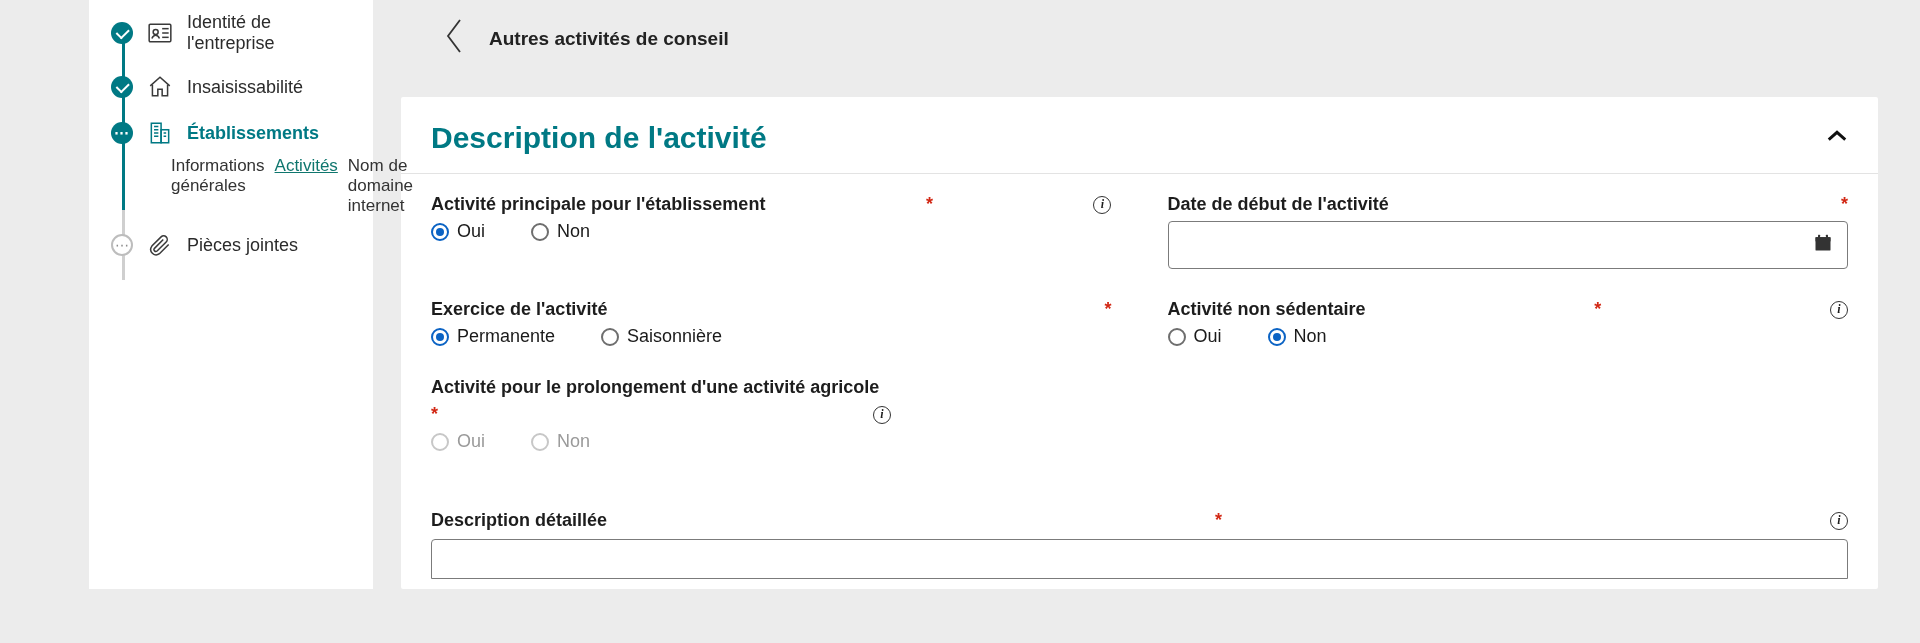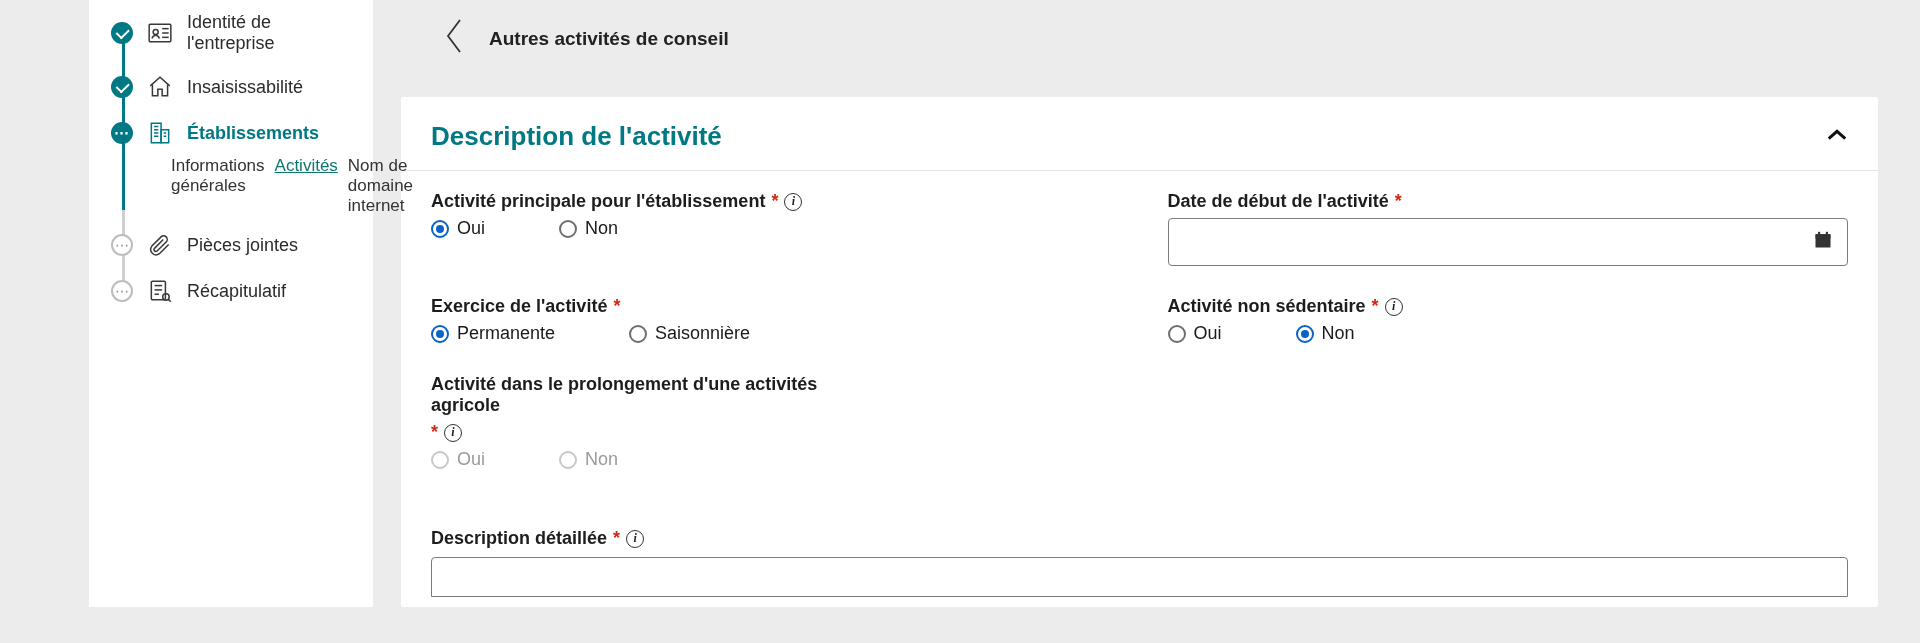--- a/index.html
+++ b/index.html
@@ -107,41 +107,41 @@
   .back-chevron svg{width:26px;height:40px;stroke:#333;stroke-width:1.8;fill:none;}
   .panel{
     background:#fff;
     border-radius:2px;
   }
   .panel-header{
     display:flex;justify-content:space-between;align-items:center;
     padding:24px 30px 18px 30px;
     border-bottom:1px solid #e3e3e3;
   }
-  .panel-title{color:#007984;font-size:26px;font-weight:700;}
+  .panel-title{color:#007984;font-size:30px;font-weight:700;}
   .panel-toggle svg{width:22px;height:14px;stroke:#111;stroke-width:3.2;fill:none;}
   .panel-body{
     padding:20px 30px 10px 30px;
     display:grid;
     grid-template-columns:1fr 1fr;
     column-gap:56px;
     row-gap:30px;
   }
   .field-label{
     font-size:18px;font-weight:700;color:#1d1d1d;
     margin-bottom:6px;
-    display:flex;align-items:center;gap:6px;flex-wrap:wrap;
+    display:flex;align-items:center;gap:6px;flex-wrap:wrap;justify-content:space-between;
   }
   .req{color:#d22815;}
   .info-icon{
     width:18px;height:18px;border:1.6px solid #333;border-radius:50%;
     display:inline-flex;align-items:center;justify-content:center;
     font-family:Georgia,serif;font-style:italic;font-size:12px;font-weight:bold;
   }
-  .radio-row{display:flex;gap:74px;margin-top:4px;font-size:18px;}
+  .radio-row{display:flex;gap:46px;margin-top:4px;font-size:18px;}
   .radio-opt{display:flex;align-items:center;gap:8px;}
   .radio{
     appearance:none;-webkit-appearance:none;
     width:18px;height:18px;border-radius:50%;
     border:2px solid #6e6e6e;background:#fff;
     position:relative;flex-shrink:0;
   }
   .radio:checked{border-color:#0b63c4;}
   .radio:checked::after{
     content:"";position:absolute;inset:3px;border-radius:50%;background:#0b63c4;
@@ -225,34 +225,20 @@
     <div class="step line-grey">
       <span class="marker marker-future"></span>
       <span class="step-icon">
         <svg viewBox="0 0 24 24">
             <path d="M20 11.5 11.5 20a5 5 0 0 1-7-7L13 4.5a3.3 3.3 0 0 1 4.7 4.7L9.3 17.5a1.7 1.7 0 0 1-2.4-2.4L15 7"></path>
           </svg>
       </span>
       <span class="step-label">Pièces jointes</span>
     </div>
 
-    <div class="step last line-grey">
-      <span class="marker marker-future"></span>
-      <span class="step-icon">
-        <svg viewBox="0 0 24 24">
-            <rect x="4" y="3" width="13" height="17" rx="1"></rect>
-            <line x1="7" y1="7" x2="14" y2="7"></line>
-            <line x1="7" y1="11" x2="14" y2="11"></line>
-            <line x1="7" y1="15" x2="11" y2="15"></line>
-            <circle cx="17.5" cy="17.5" r="3"></circle>
-            <line x1="19.7" y1="19.7" x2="22" y2="22"></line>
-          </svg>
-      </span>
-      <span class="step-label">Récapitulatif</span>
-    </div>
 
   </aside>
 
   <main class="main">
 
     <div class="back-row">
       <span class="back-chevron">
         <svg viewBox="0 0 24 40">
             <polyline points="18,4 6,20 18,36"></polyline>
           </svg>
@@ -338,21 +324,21 @@
             </label>
             <label class="radio-opt">
               <input type="radio" class="radio" name="sed" checked="" style="">
               <span>Non</span>
             </label>
           </div>
         </div>
 
         <div>
           <div class="field-label" style="max-width:460px;">
-            <span>Activité dans le prolongement d'une activités agricole</span>
+            <span>Activité pour le prolongement d'une activité agricole</span>
             <span class="req">*</span>
             <span class="info-icon">i</span>
           </div>
           <div class="radio-row">
             <label class="radio-opt">
               <input type="radio" class="radio" name="agri" disabled="" style="">
               <span>Oui</span>
             </label>
             <label class="radio-opt">
               <input type="radio" class="radio" name="agri" disabled="" style="">

